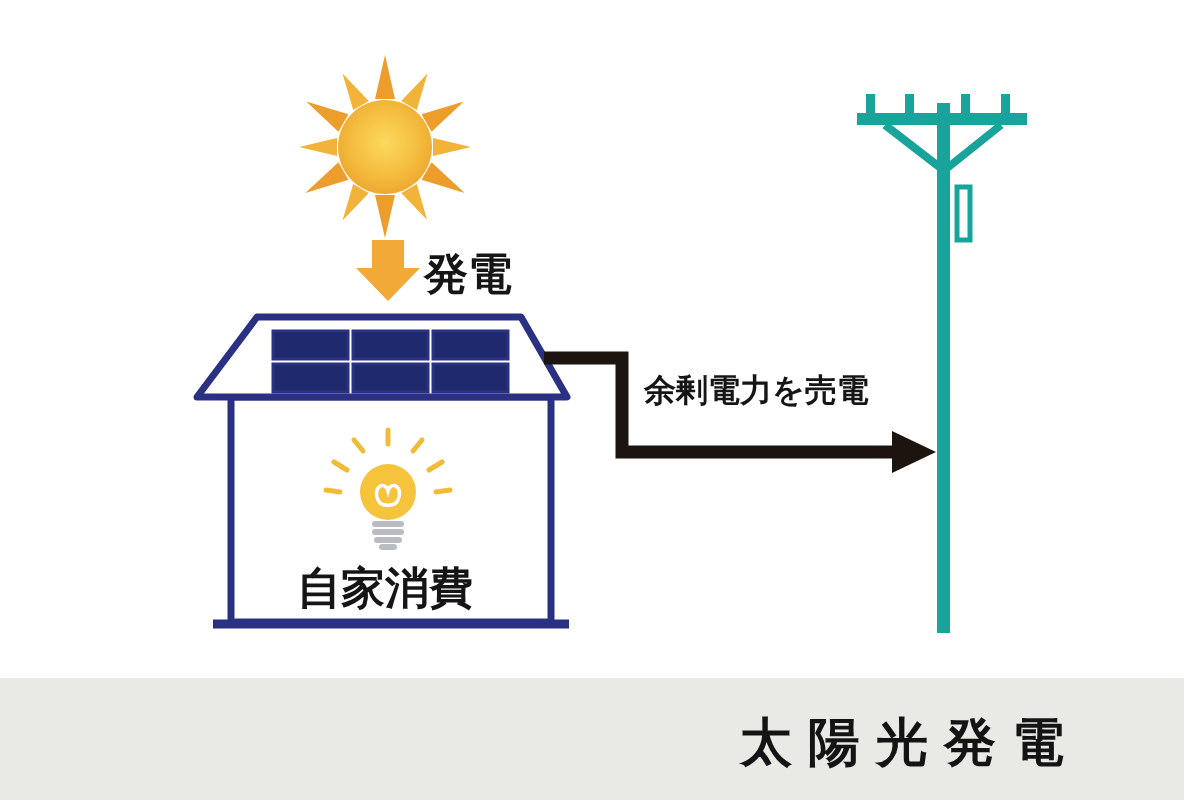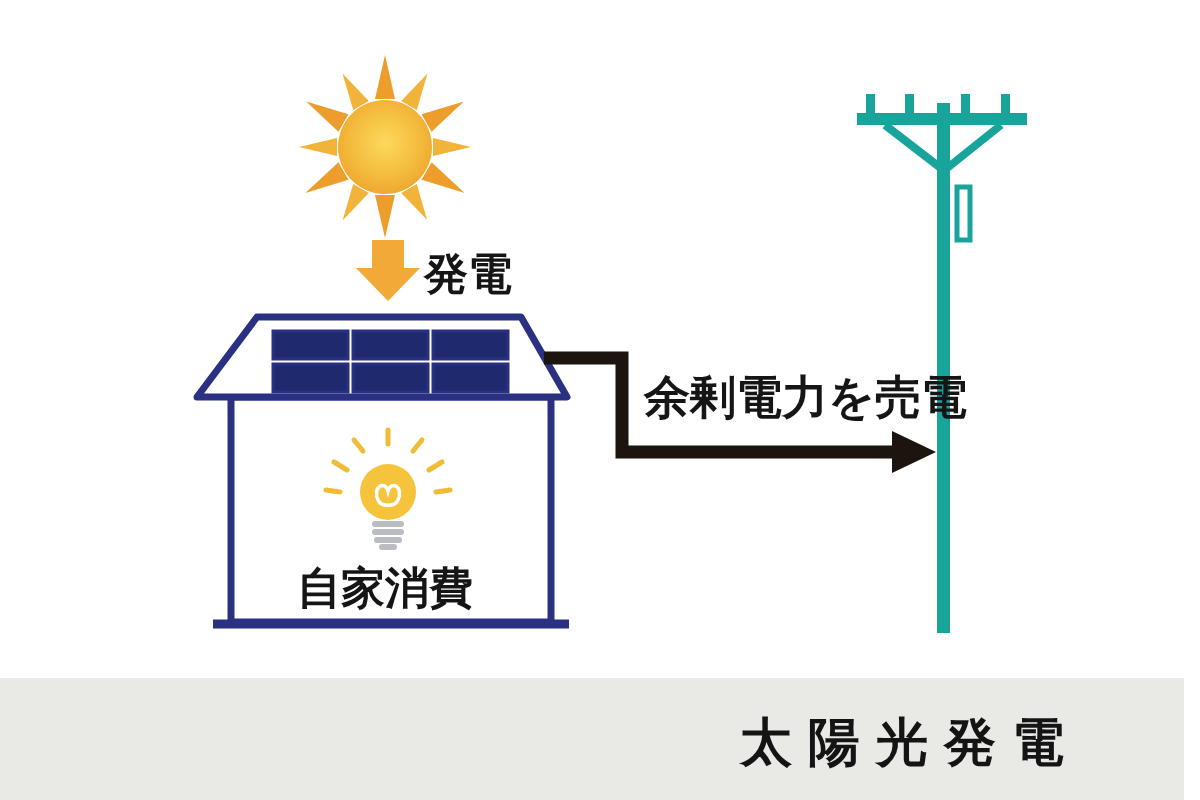--- a/index.html
+++ b/index.html
@@ -12,21 +12,21 @@
     position:relative; width:1184px; height:800px;
     background:#ffffff; overflow:hidden;
   }
   .scene { position:absolute; left:0; top:0; }
   .label {
     position:absolute; color:#151515; font-weight:700;
     white-space:nowrap; line-height:1;
   }
   .label-generation   { left:424px; top:252px; font-size:44px; }
   .label-consumption  { left:297px; top:566px; font-size:44px; }
-  .label-surplus      { left:644px; top:374px; font-size:46px; }
+  .label-surplus      { left:644px; top:374px; font-size:32px; }
   .footer {
     position:absolute; left:0; top:678px; width:1200px; height:122px;
     background:#e9e9e6;
   }
   .footer-title {
     position:absolute; right:104px; top:716px;
     font-size:52px; font-weight:800; letter-spacing:16px;
     color:#141414; white-space:nowrap; line-height:1;
   }
 </style>

